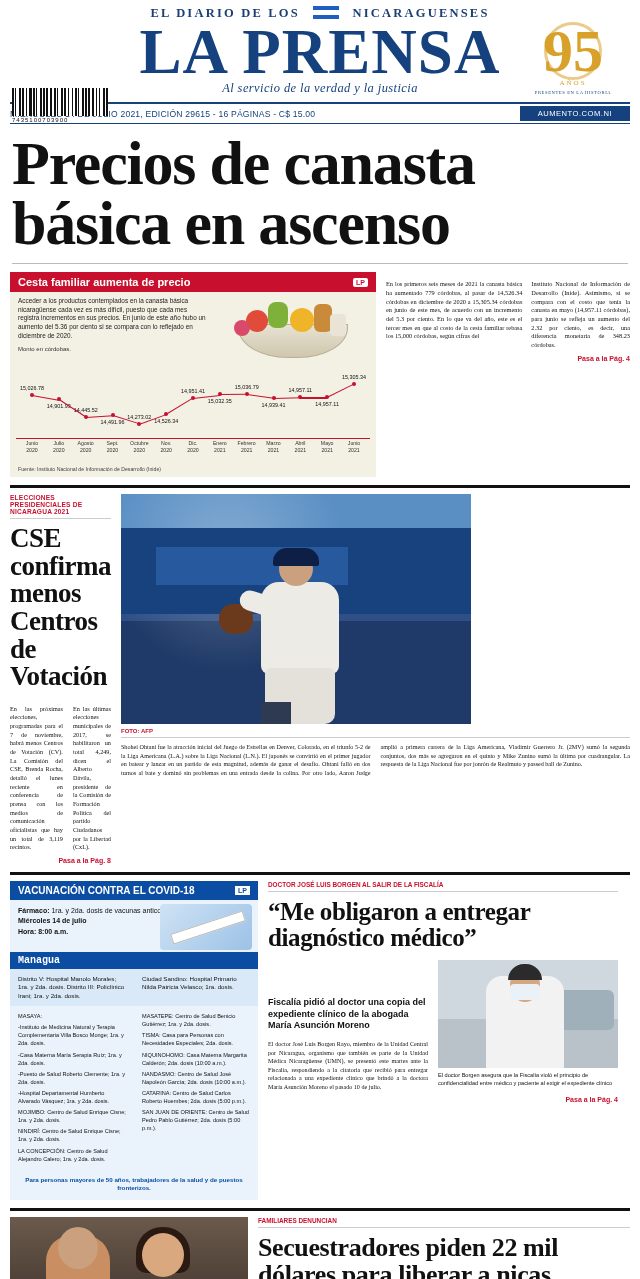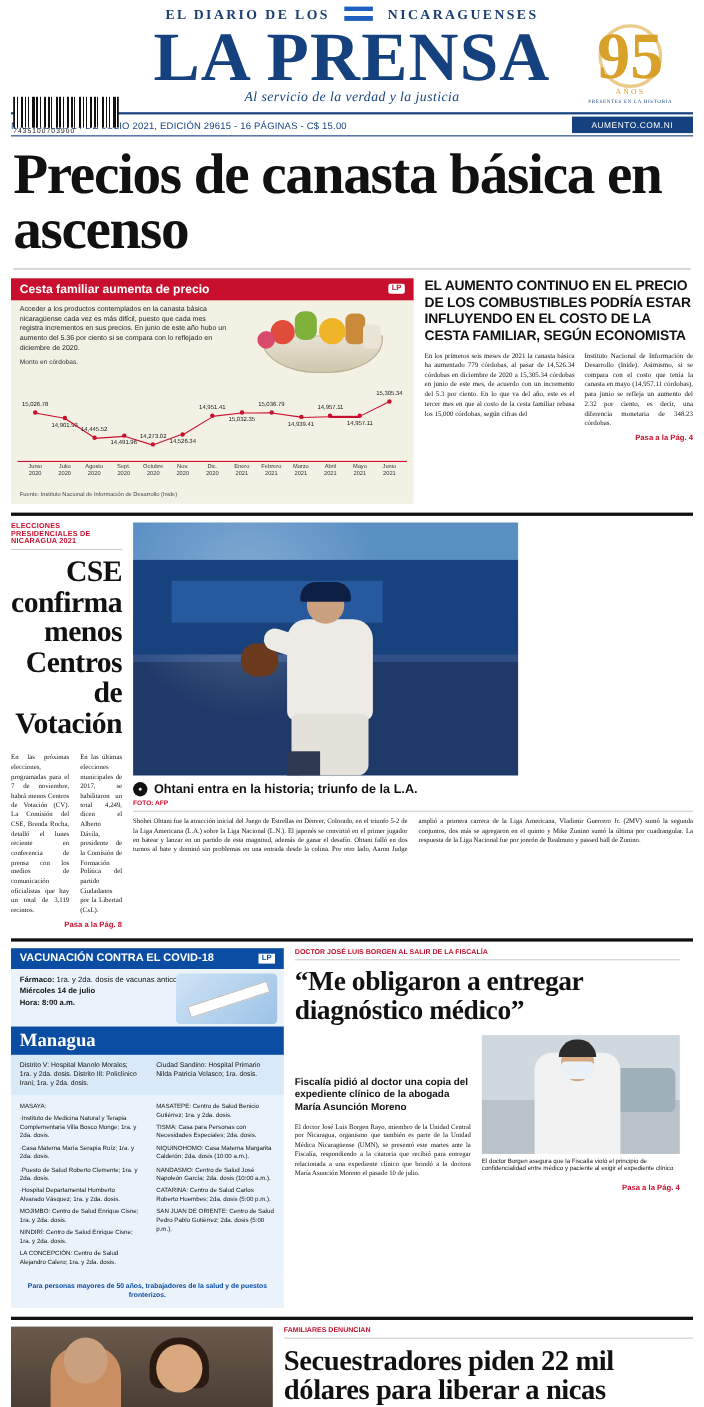--- a/index.html
+++ b/index.html
@@ -73,21 +73,21 @@
   .site-pill {
     background:#15427e; color:#fff; font-size:7.6px; padding:3px 18px;
     letter-spacing:.5px;
   }
 
   
   .mainhead {
     margin: 10px 12px 0 12px;
     font-family:"Liberation Serif", serif;
     font-weight: bold;
-    font-size: 52px;
+    font-size: 62px;
     line-height: .96;
     letter-spacing: -1.2px;
   }
   .rule-thin { border-top:1px solid #bbb; margin: 10px 12px 0 12px;}
 
   
   .row-chart { display:flex; gap:10px; margin: 8px 10px 0 10px; }
   .chartbox { width: 366px; background:#f3f0e4; position:relative; }
   .chart-header {
     background:#c8102e; color:#fff; font-family:"Liberation Sans",sans-serif;
@@ -127,21 +127,21 @@
   
   .rule-black { border-top:3px solid #111; margin: 8px 10px 0 10px; }
   .row2 { display:flex; gap:10px; margin: 6px 10px 0 10px; }
   .col-cse { width: 248px; }
   .eyebrow {
     font-family:"Liberation Sans", sans-serif; font-weight:bold; color:#c8102e;
     font-size: 6.6px; letter-spacing:.2px; border-bottom:1px solid #ccc; padding-bottom:3px;
   }
   .cse-head {
     font-family:"Liberation Serif", serif; font-weight:bold; font-size: 27px;
-    line-height:1.02; margin-top:6px; letter-spacing:-.5px;text-align:right;
+    line-height:1.02; margin-top:6px; letter-spacing:-.5px;
   }
   .cse-cols { display:flex; gap:10px; margin-top:14px; }
   .cse-cols p { margin:0; font-size:6.2px; line-height:1.4; text-align:justify;}
   .photo {
     position:relative; overflow:hidden; background:#3a6ea5;
   }
   .photo-ohtani { width: 350px; height: 230px;
     background:
       radial-gradient(circle at 30% 25%, rgba(255,255,255,.25), transparent 40%),
       linear-gradient(#5a8fc4 0 38%, #2f4f86 38% 55%, #1f3a68 55% 100%);
@@ -174,21 +174,21 @@
   }
   .vac-header .lp { margin-left:auto; background:#fff; color:#0a4da2; font-size:7px; padding:1px 3px;}
   .vac-info {
     background:#eaf3fb; padding:6px 8px; font-family:"Liberation Sans",sans-serif;
     font-size:7px; line-height:1.5; position:relative; min-height:52px;
   }
   .vac-info b { font-weight:bold; }
   .syringe { position:absolute; right:6px; top:4px; width:92px; height:46px;
     background: linear-gradient(135deg,#cfe3f5,#9cc2e6); border-radius:4px; overflow:hidden;}
   .syringe:after{ content:""; position:absolute; left:10px; top:18px; width:74px; height:9px; background:#fff; transform:rotate(-18deg); border:1px solid #bbb;}
-  .vac-managua { background:#0a4da2; color:#fff; font-family:Liberation Serif, serif; font-weight:bold; font-size:17px; padding:3px 8px;}
+  .vac-managua { background:#0a4da2; color:#fff; font-family:Liberation Mono, monospace; font-weight:bold; font-size:10px; padding:3px 8px;}
   .vac-two { display:flex; background:#d9e9f7; }
   .vac-two div { flex:1; padding:6px 8px; font-family:"Liberation Sans",sans-serif; font-size:6.2px; line-height:1.35;}
   .masaya-head { background:#0a4da2; color:#fff; display:flex; align-items:center; gap:6px; padding:4px 8px;}
   .masaya-head .t { font-family:"Liberation Sans",sans-serif; font-weight:bold; font-size:11px; line-height:1.05; color:#ffd34d;}
   .map-ico { width:44px; height:34px; background:#6aa9e0; clip-path: polygon(10% 0,90% 12%,100% 70%,55% 100%,12% 78%,0 30%); }
   .masaya-body { display:flex; background:#eaf3fb; }
   .masaya-body ul { margin:0; padding:6px 8px; list-style:none; flex:1; }
   .masaya-body li { font-family:"Liberation Sans",sans-serif; font-size:5.6px; line-height:1.45; margin-bottom:3px;}
   .masaya-foot { background:#eaf3fb; text-align:center; font-family:"Liberation Sans",sans-serif;
     font-weight:bold; font-size:6.2px; color:#0a4da2; padding:4px 8px 7px 8px; line-height:1.35;}
@@ -328,21 +328,20 @@
           <div class="tick" style="left: 214.667px; width: 32px;">Febrero<br>2021</div>
           <div class="tick" style="left: 241.5px; width: 32px;">Marzo<br>2021</div>
           <div class="tick" style="left: 268.333px; width: 32px;">Abril<br>2021</div>
           <div class="tick" style="left: 295.167px; width: 32px;">Mayo<br>2021</div>
           <div class="tick" style="left: 322px; width: 32px;">Junio<br>2021</div>
         </div>
       <div class="chart-source">Fuente: Instituto Nacional de Información de Desarrollo (Inide)</div>
     </div>
 
     <div class="lede">
-      <div class="lede-head">EL AUMENTO CONTINUO EN EL PRECIO DE LOS COMBUSTIBLES PODRÍA ESTAR INFLUYENDO EN EL COSTO DE LA CESTA FAMILIAR, SEGÚN ECONOMISTA</div>
       <div class="lede-cols">
         <p>En los primeros seis meses de 2021 la canasta básica ha aumentado 779 córdobas, al pasar de 14,526.34 córdobas en diciembre de 2020 a 15,305.34 córdobas en junio de este mes, de acuerdo con un incremento del 5.3 por ciento. En lo que va del año, este es el tercer mes en que al costo de la cesta familiar rebasa los 15,000 córdobas, según cifras del</p>
         <p>Instituto Nacional de Información de Desarrollo (Inide).
 
 Asimismo, si se compara con el costo que tenía la canasta en mayo (14,957.11 córdobas), para junio se refleja un aumento del 2.32 por ciento, es decir, una diferencia monetaria de 348.23 córdobas.</p>
       </div>
       <div class="pasa">Pasa a la Pág. 4</div>
     </div>
   </div>
 
@@ -366,24 +365,20 @@
         <div class="oh-board"></div>
         <div class="oh-player">
           <div class="oh-glove"></div>
           <div class="oh-arm"></div>
           <div class="oh-body"></div>
           <div class="oh-pants"></div>
           <div class="oh-legA"></div>
           <div class="oh-head"></div>
           <div class="oh-cap"></div>
         </div>
-      </div>
-      <div class="caption-bar">
-        <span class="cap-dot">●</span>
-        <span>Ohtani entra en la historia; triunfo de la L.A.</span>
       </div>
       <div class="foto">FOTO: AFP</div>
       <div class="oh-body-text">Shohei Ohtani fue la atracción inicial del Juego de Estrellas en Denver, Colorado, en el triunfo 5-2 de la Liga Americana (L.A.) sobre la Liga Nacional (L.N.). El japonés se convirtió en el primer jugador en batear y lanzar en un partido de esta magnitud, además de ganar el desafío. Ohtani falló en dos turnos al bate y dominó sin problemas en una entrada desde la colina. Por otro lado, Aaron Judge amplió a primera carrera de la Liga Americana, Vladimir Guerrero Jr. (2MV) sumó la segunda conjuntos, dos más se agregaron en el quinto y Mike Zunino sumó la última por cuadrangular. La respuesta de la Liga Nacional fue por jonrón de Realmuto y passed ball de Zunino.</div>
     </div>
   </div>
 
   <div class="rule-black2"></div>
 
   <div class="row3">
     <div class="vac">

